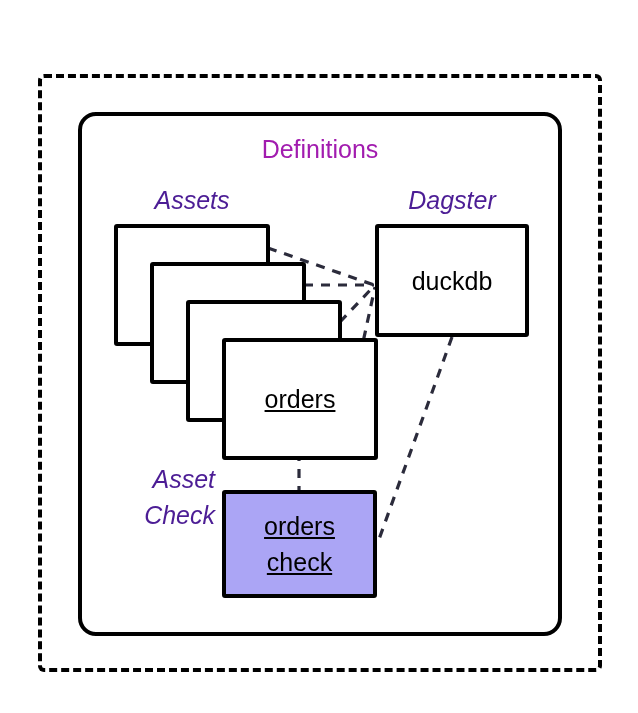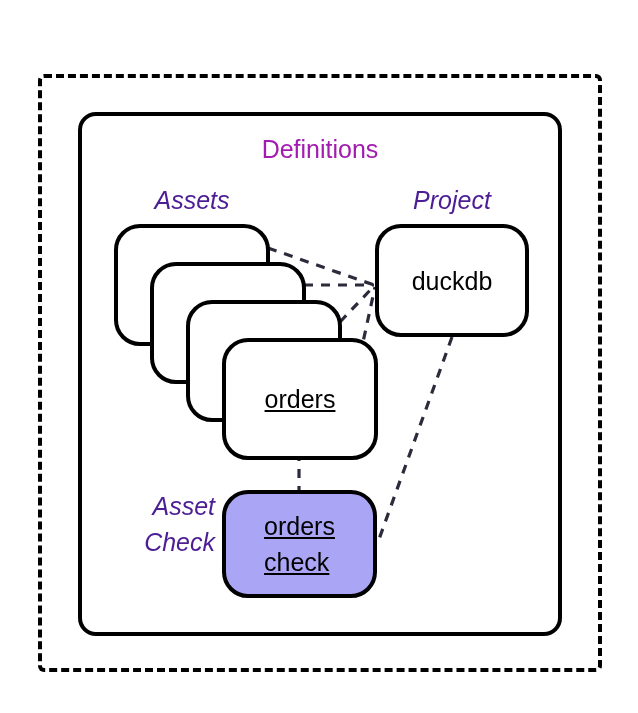--- a/index.html
+++ b/index.html
@@ -105,34 +105,34 @@
     top: 186px;
     width: 154px;
     text-align: center;
   }
   .label-asset-check {
     left: 95px;
     top: 461px;
     width: 120px;
     text-align: right;
     line-height: 36px;
-    margin-top: 27px;
   }
   .label-asset-check .lbl-line { display: block; }
 
   
   .node {
     position: absolute;
     border: 4px solid #000000;
-    border-radius: 26px;
+    border-radius: 3px;
     box-sizing: border-box;
     background: #ffffff;
     display: flex;
     align-items: center;
     justify-content: center;
+    text-align: center;
     font-size: 25px;
     font-weight: 400;
     color: #000000;
     line-height: 36px;
     z-index: 2;
   }
   .node .node-line { display: block; text-decoration: underline; }
 
   
   .asset-card {
@@ -184,21 +184,21 @@
       <line x1="360" y1="356" x2="375" y2="287"></line>
 
       <line x1="299" y1="452" x2="299" y2="490"></line>
 
       <line x1="452" y1="337" x2="378" y2="542"></line>
     </g>
   </svg>
 
   <div class="section-label label-assets">Assets</div>
 
-  <div class="section-label label-resource">Project</div>
+  <div class="section-label label-resource">Dagster</div>
 
   <div class="section-label label-asset-check">
     <span class="lbl-line">Asset</span>
     <span class="lbl-line">Check</span>
   </div>
 
   <div class="node asset-card asset-card-1"></div>
 
   <div class="node asset-card asset-card-2"></div>
 

